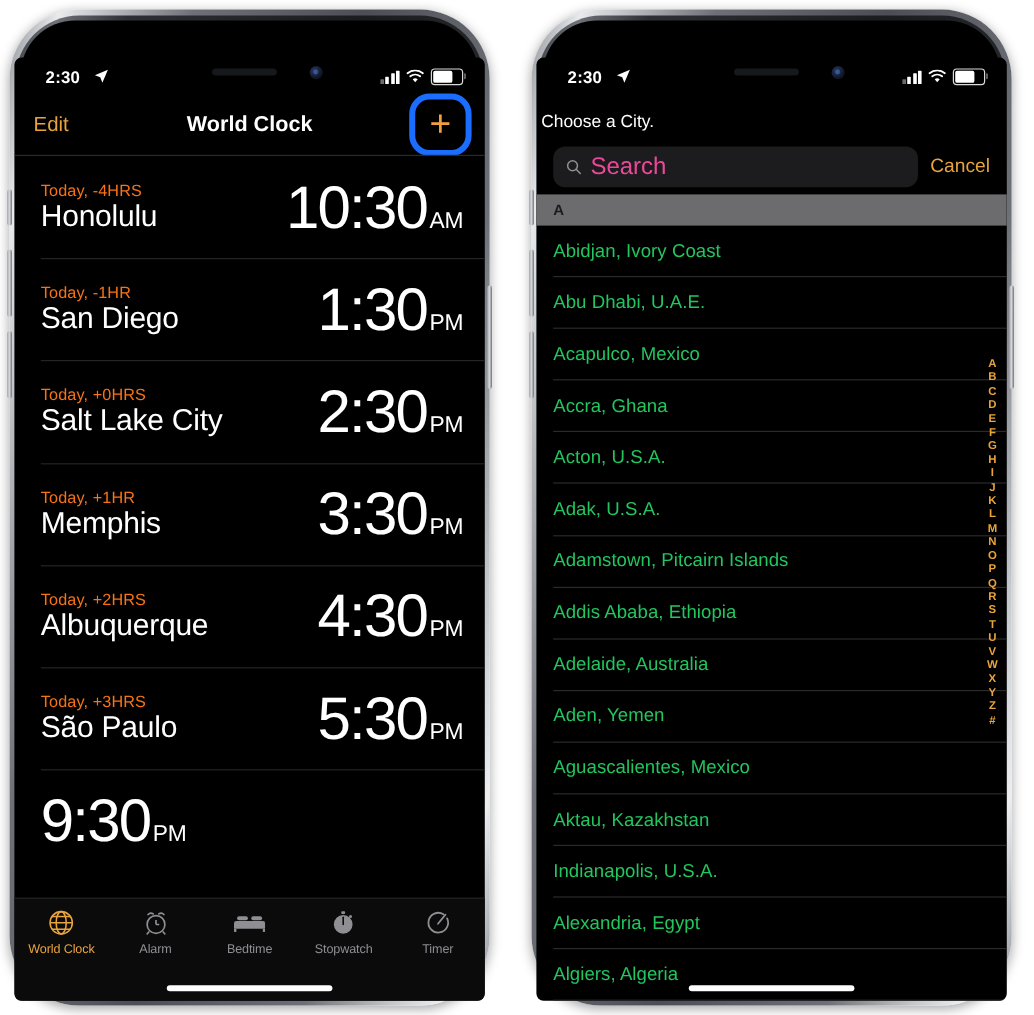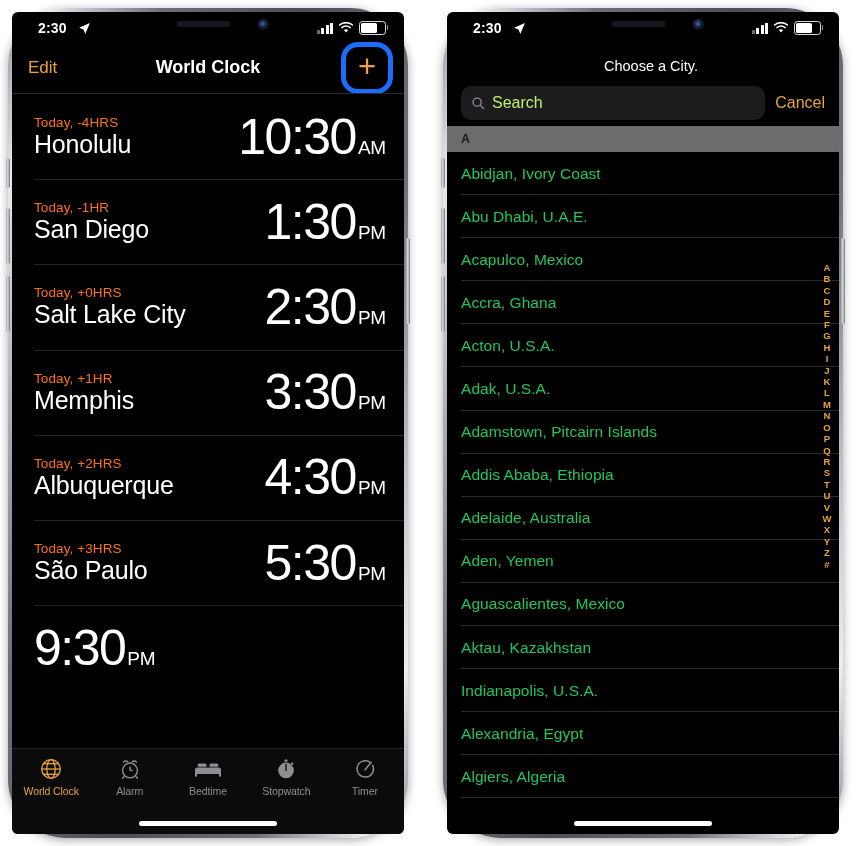--- a/index.html
+++ b/index.html
@@ -9,21 +9,21 @@
   
   .phone{position:absolute;top:8px;width:400px;height:830px;border-radius:58px;
     background:linear-gradient(100deg,#festival);}
   .phone{background:linear-gradient(103deg,#8d9197 0%,#e8eaec 7%,#b9bdc2 14%,#6d7177 26%,#4b4f55 50%,#6d7177 74%,#c3c7cb 86%,#eceef0 93%,#8d9197 100%);
     box-shadow:0 2px 10px rgba(0,0,0,.35);}
   .phone.left{left:8px;}
   .phone.right{left:443px;}
   .frame-inner{position:absolute;inset:5px;border-radius:53px;
     background:linear-gradient(103deg,#3a3d42 0%,#6e7278 6%,#2c2f33 16%,#1a1c1f 50%,#2c2f33 84%,#6e7278 94%,#3a3d42 100%);}
   .bezel{position:absolute;inset:9px;border-radius:46px;background:#000;}
-  .screen{position:absolute;inset:4px;border-radius:6px;background:#000;overflow:hidden;}
+  .screen{position:absolute;inset:4px;border-radius:6px;background:#000;overflow:hidden;margin-top:36px;}
 
   
   .btn-side{position:absolute;background:linear-gradient(90deg,#9aa0a6,#d8dbde 45%,#70757b);border-radius:2px;}
   .phone.left .b-sil{left:-2px;top:150px;width:4px;height:30px;}
   .phone.left .b-v1{left:-2px;top:200px;width:4px;height:56px;}
   .phone.left .b-v2{left:-2px;top:268px;width:4px;height:56px;}
   .phone.left .b-pw{right:-2px;top:230px;width:4px;height:86px;}
   .phone.right .b-sil{left:-2px;top:150px;width:4px;height:30px;}
   .phone.right .b-v1{left:-2px;top:200px;width:4px;height:56px;}
   .phone.right .b-v2{left:-2px;top:268px;width:4px;height:56px;}
@@ -76,24 +76,24 @@
     display:flex;align-items:flex-start;padding-top:7px;}
   .tab{flex:1;display:flex;flex-direction:column;align-items:center;gap:3px;color:#8e8e93;}
   .tab.active{color:#e8a33d;}
   .tab-ico{height:26px;display:flex;align-items:center;justify-content:center;}
   .tab-lbl{font-size:10.5px;letter-spacing:-.1px;}
 
   .homebar{position:absolute;bottom:8px;left:50%;transform:translateX(-50%);
     width:138px;height:5px;border-radius:3px;background:#fff;z-index:25;}
 
   
-  .cc-title{position:absolute;top:46px;left:16px;right:0;text-align:center;font-size:14.5px;color:#fff;}
+  .cc-title{position:absolute;top:46px;left:4px;right:0;text-align:left;font-size:14.5px;color:#fff;}
   .cc-searchwrap{position:absolute;top:68px;left:0;right:0;height:46px;display:flex;align-items:center;padding:0 14px;box-sizing:border-box;gap:10px;}
   .cc-field{flex:1;height:34px;background:#1c1c1e;border-radius:10px;display:flex;align-items:center;padding:0 10px;gap:7px;}
-  .cc-ph{font-size:16px;color:#bef264;}
+  .cc-ph{font-size:20px;color:#ec4899;}
   .cc-cancel{font-size:16px;color:#e8a33d;}
   .sec-head{position:absolute;top:114px;left:0;right:0;height:26px;background:#6c6c6e;display:flex;align-items:center;padding-left:14px;box-sizing:border-box;}
   .sec-head span{font-size:12.5px;font-weight:700;color:#1b1b1d;}
   .citylist{position:absolute;top:140px;left:0;right:0;bottom:0;}
   .cityrow{position:relative;height:43.1px;display:flex;align-items:center;padding-left:14px;box-sizing:border-box;}
   .cityrow::after{content:"";position:absolute;left:14px;right:0;bottom:0;height:1px;background:#2a2a2c;}
   .cityrow span{font-size:15.5px;color:#22c55e;letter-spacing:.05px;}
   .indexbar{position:absolute;right:4px;top:250px;width:16px;display:flex;flex-direction:column;align-items:center;z-index:20;}
   .indexbar b{font-size:9.5px;line-height:11.4px;color:#e8a33d;font-weight:700;}
 </style>

